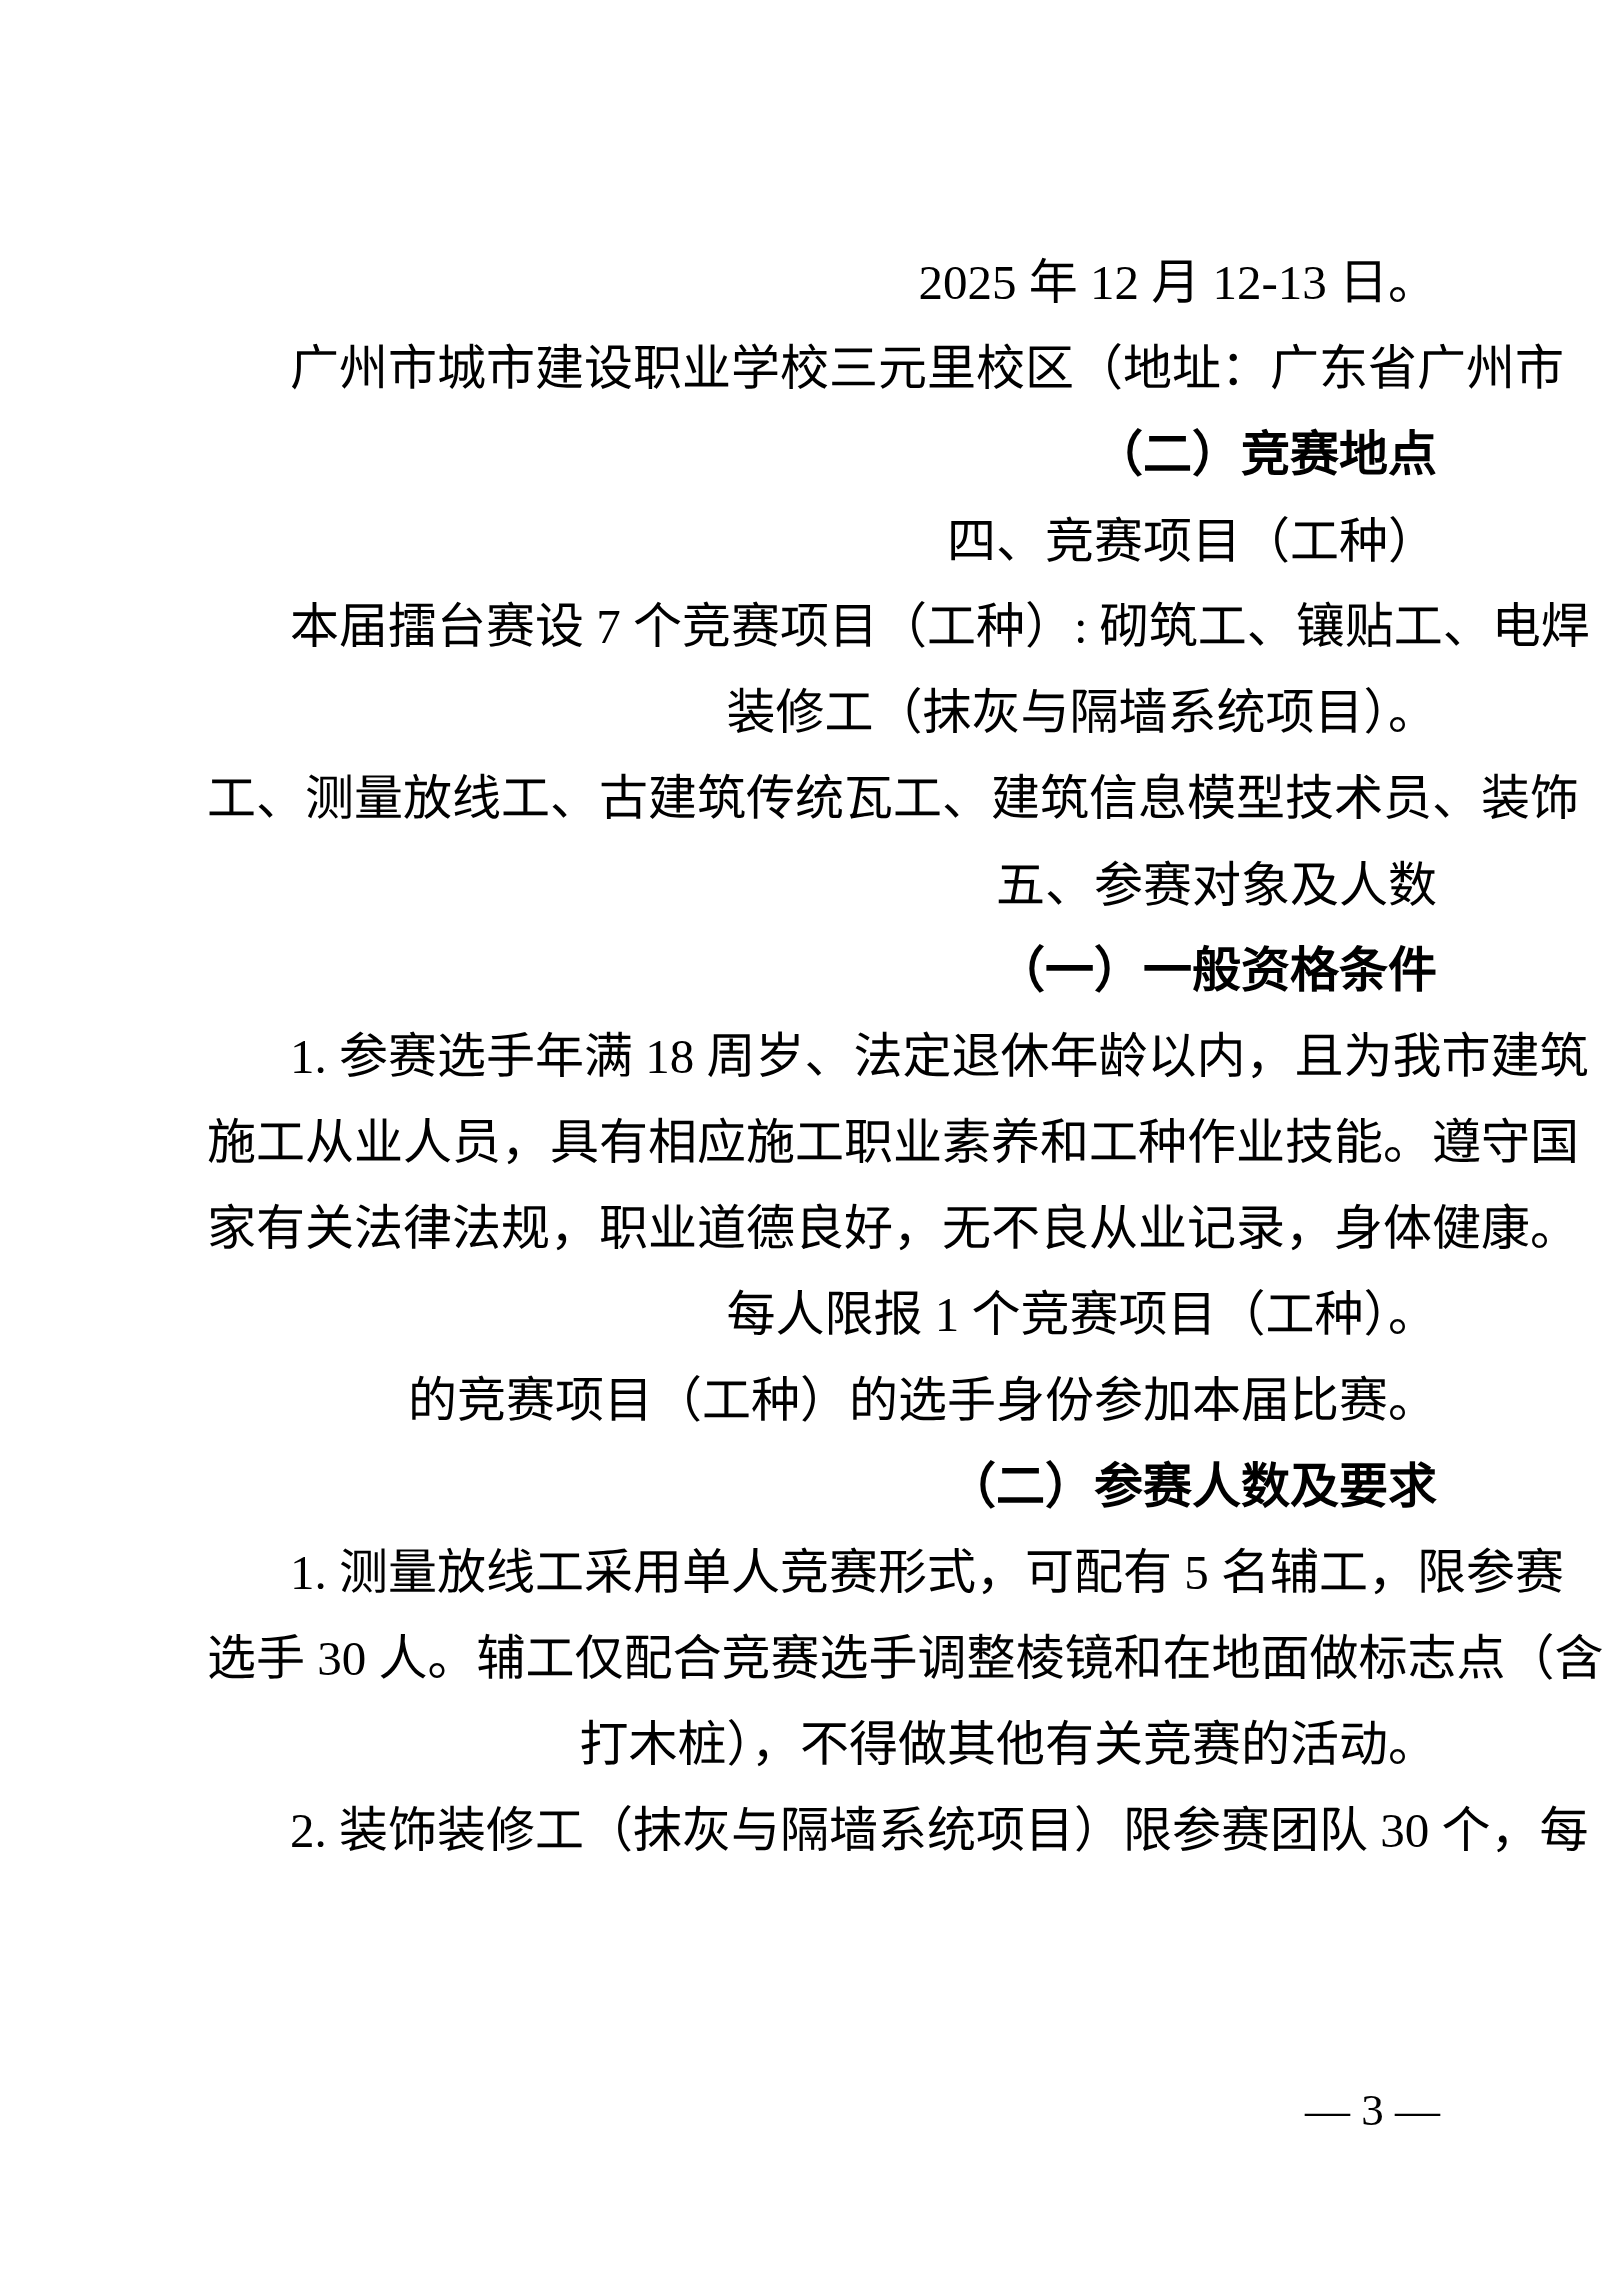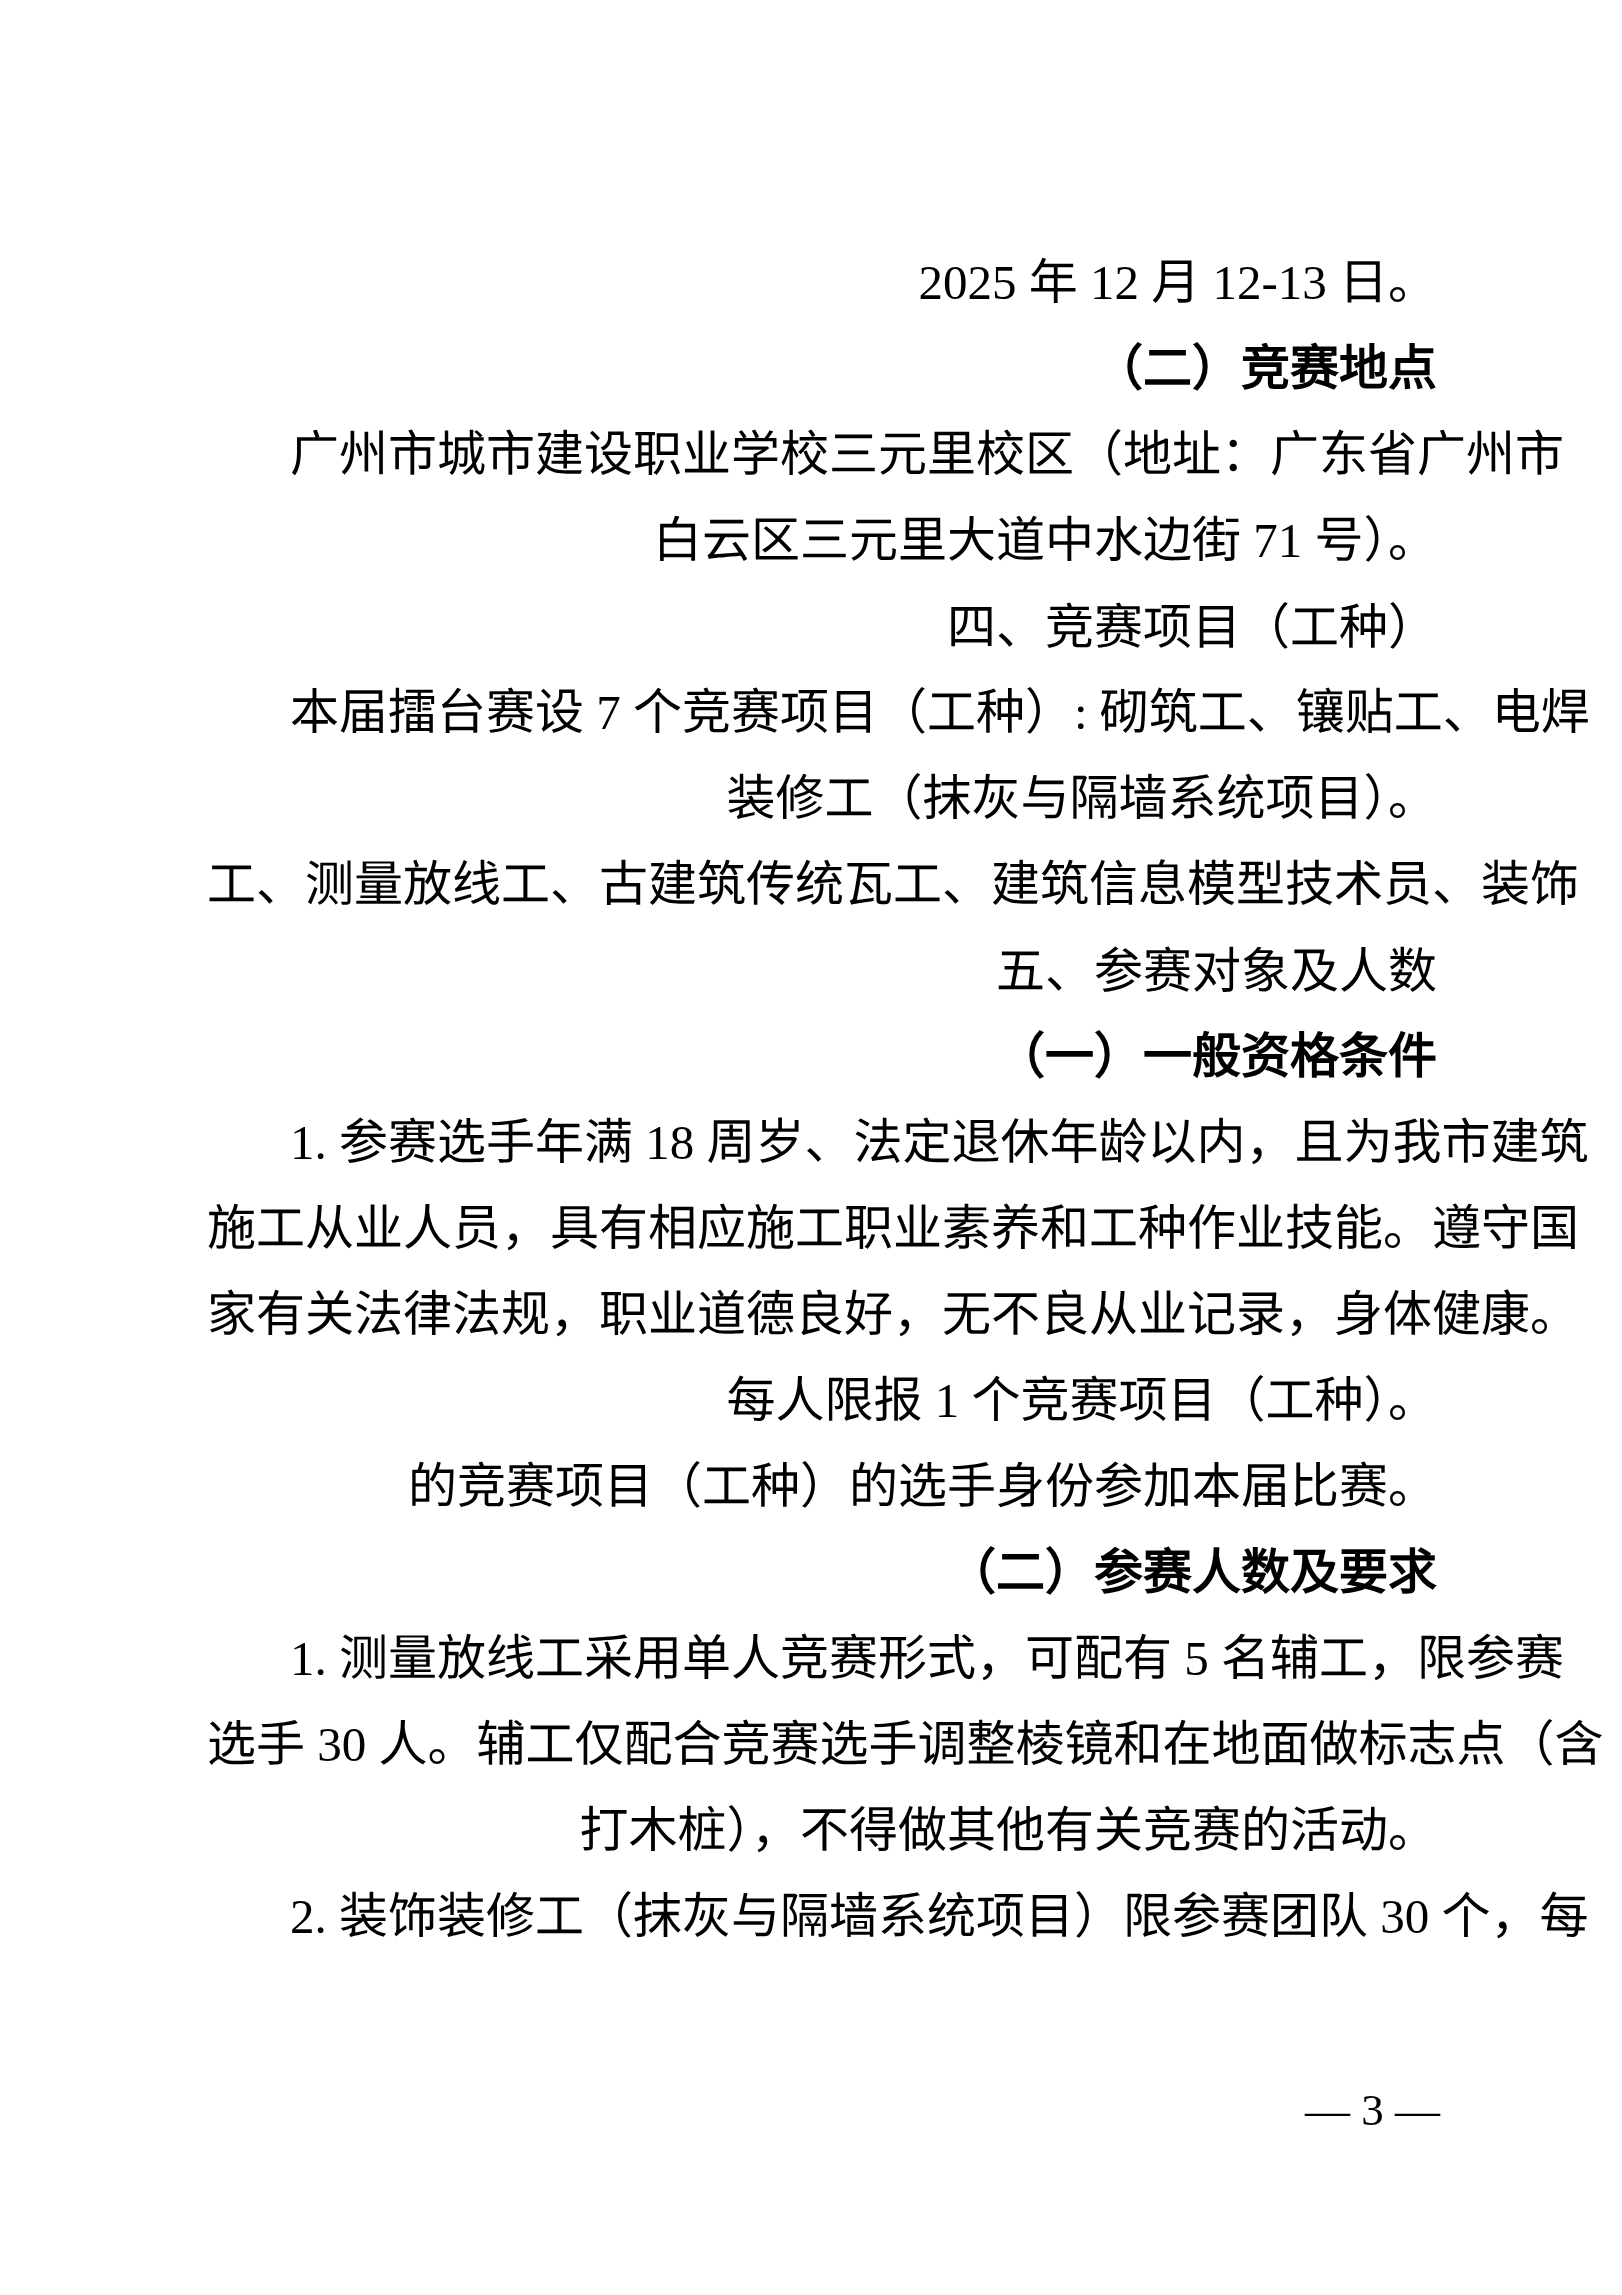--- a/index.html
+++ b/index.html
@@ -57,25 +57,24 @@
   }
 </style>
 </head>
 <body>
 
 <div class="page">
   <div class="content">
 
     <div class="line ind">2025 年 12 月 12-13 日。</div>
 
+    <div class="line ind full">广州市城市建设职业学校三元里校区（地址：广东省广州市</div>
+
     <div class="line ind h-kai">（二）竞赛地点</div>
 
-    <div class="line ind full">广州市城市建设职业学校三元里校区（地址：广东省广州市</div>
-
-    <div class="line">白云区三元里大道中水边街 71 号）。</div>
 
     <div class="line ind h-hei">四、竞赛项目（工种）</div>
 
     <div class="line ind full">本届擂台赛设 7 个竞赛项目（工种）: 砌筑工、镶贴工、电焊</div>
 
     <div class="line">装修工（抹灰与隔墙系统项目）。</div>
 
     <div class="line full">工、测量放线工、古建筑传统瓦工、建筑信息模型技术员、装饰</div>
 
     <div class="line ind h-hei">五、参赛对象及人数</div>

